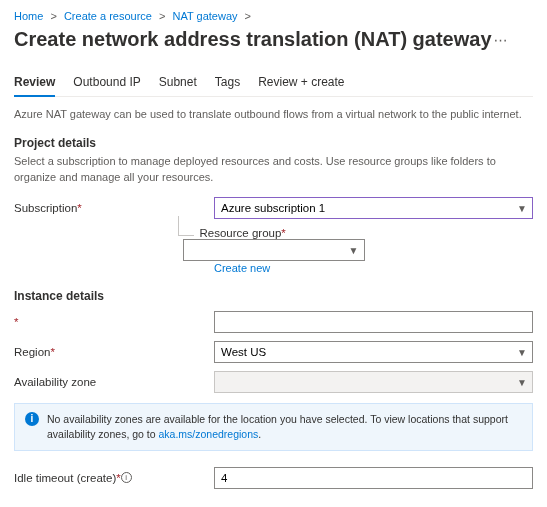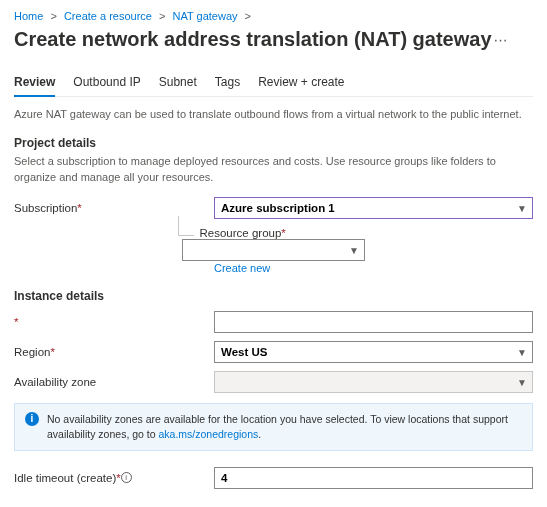--- a/index.html
+++ b/index.html
@@ -14,21 +14,21 @@
     .tab { font-size: 12px; padding: 6px 0; cursor: pointer; color: #323130; }
     .tab.active { color: #323130; font-weight: 600; border-bottom: 2px solid #0078d4; margin-bottom: -1px; }
     .desc { font-size: 11px; color: #605e5c; margin-bottom: 14px; line-height: 1.4; }
     .desc a { color: #0078d4; text-decoration: none; }
     .section-title { font-size: 12px; font-weight: 600; margin-bottom: 4px; }
     .section-desc { font-size: 11px; color: #605e5c; margin-bottom: 12px; line-height: 1.4; }
     .field-row { display: flex; align-items: center; margin-bottom: 8px; }
     .field-label { width: 200px; font-size: 11.5px; color: #323130; display: flex; align-items: center; }
     .field-label .req { color: #a4262c; }
     .field-control { flex: 1; position: relative; }
-    .select, .input { width: 100%; height: 22px; border: 1px solid #8a8886; font-size: 11.5px; padding: 0 20px 0 6px; background: #fff; appearance: none; font-family: inherit; font-weight: bold; }
+    .select, .input { width: 100%; height: 22px; border: 1px solid #8a8886; font-size: 11.5px; padding: 0 20px 0 6px; background: #fff; appearance: none; font-family: inherit; }
     .select.focused { border: 1px solid #8661c5; }
     .select.disabled { background: #f3f2f1; border: 1px solid #c8c6c4; }
     .chev { position: absolute; right: 6px; top: 50%; transform: translateY(-50%); pointer-events: none; font-size: 10px; color: #605e5c; }
     .indent-line { width: 16px; height: 20px; border-left: 1px solid #c8c6c4; border-bottom: 1px solid #c8c6c4; margin-right: 6px; margin-top: -14px; margin-left: 4px; }
     .link { color: #0078d4; font-size: 11px; text-decoration: none; cursor: pointer; }
     .create-new { margin-left: 200px; margin-top: -4px; margin-bottom: 14px; }
     .sec2 { margin-top: 10px; }
     .info-box { background: #eff6fc; border: 1px solid #cfe4fa; display: flex; padding: 8px 10px; gap: 8px; margin: 10px 0 16px 0; font-size: 10.5px; color: #323130; line-height: 1.4; }
     .info-icon { width: 14px; height: 14px; border-radius: 50%; background: #0078d4; color: #fff; font-size: 10px; display: flex; align-items: center; justify-content: center; font-weight: bold; flex-shrink: 0; font-style: normal; }
     .info-box a { color: #0078d4; text-decoration: none; }

